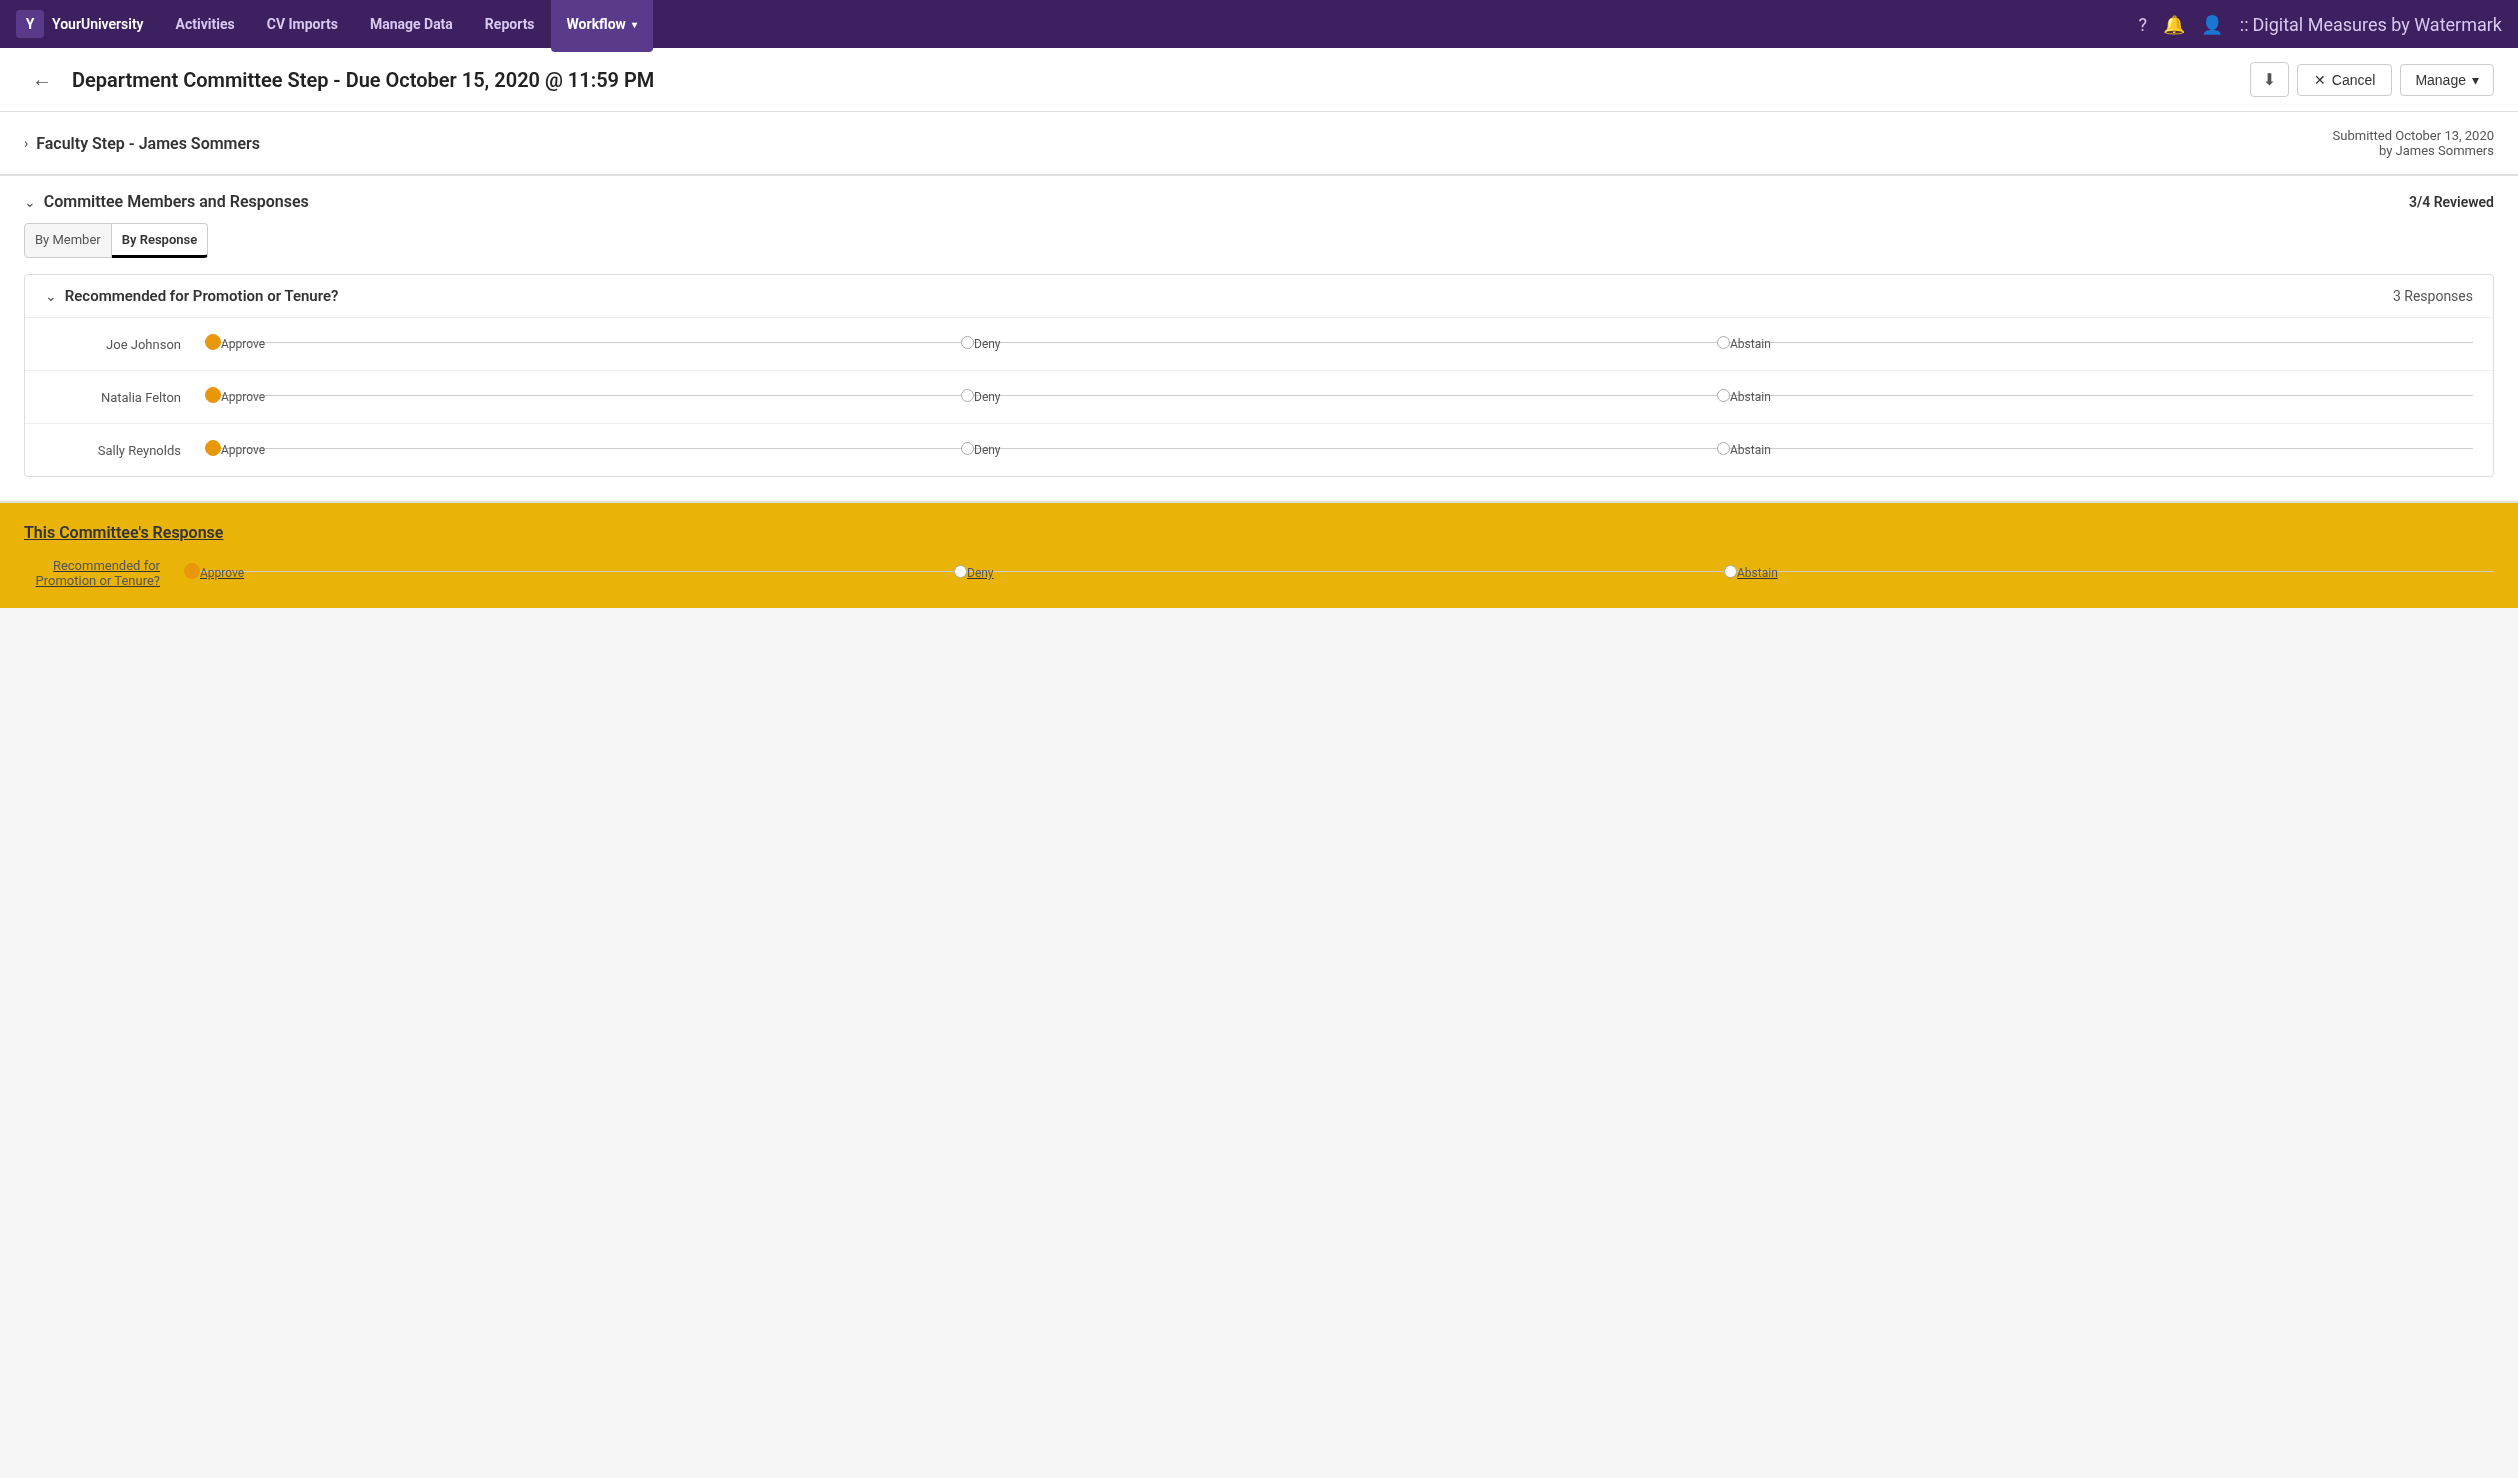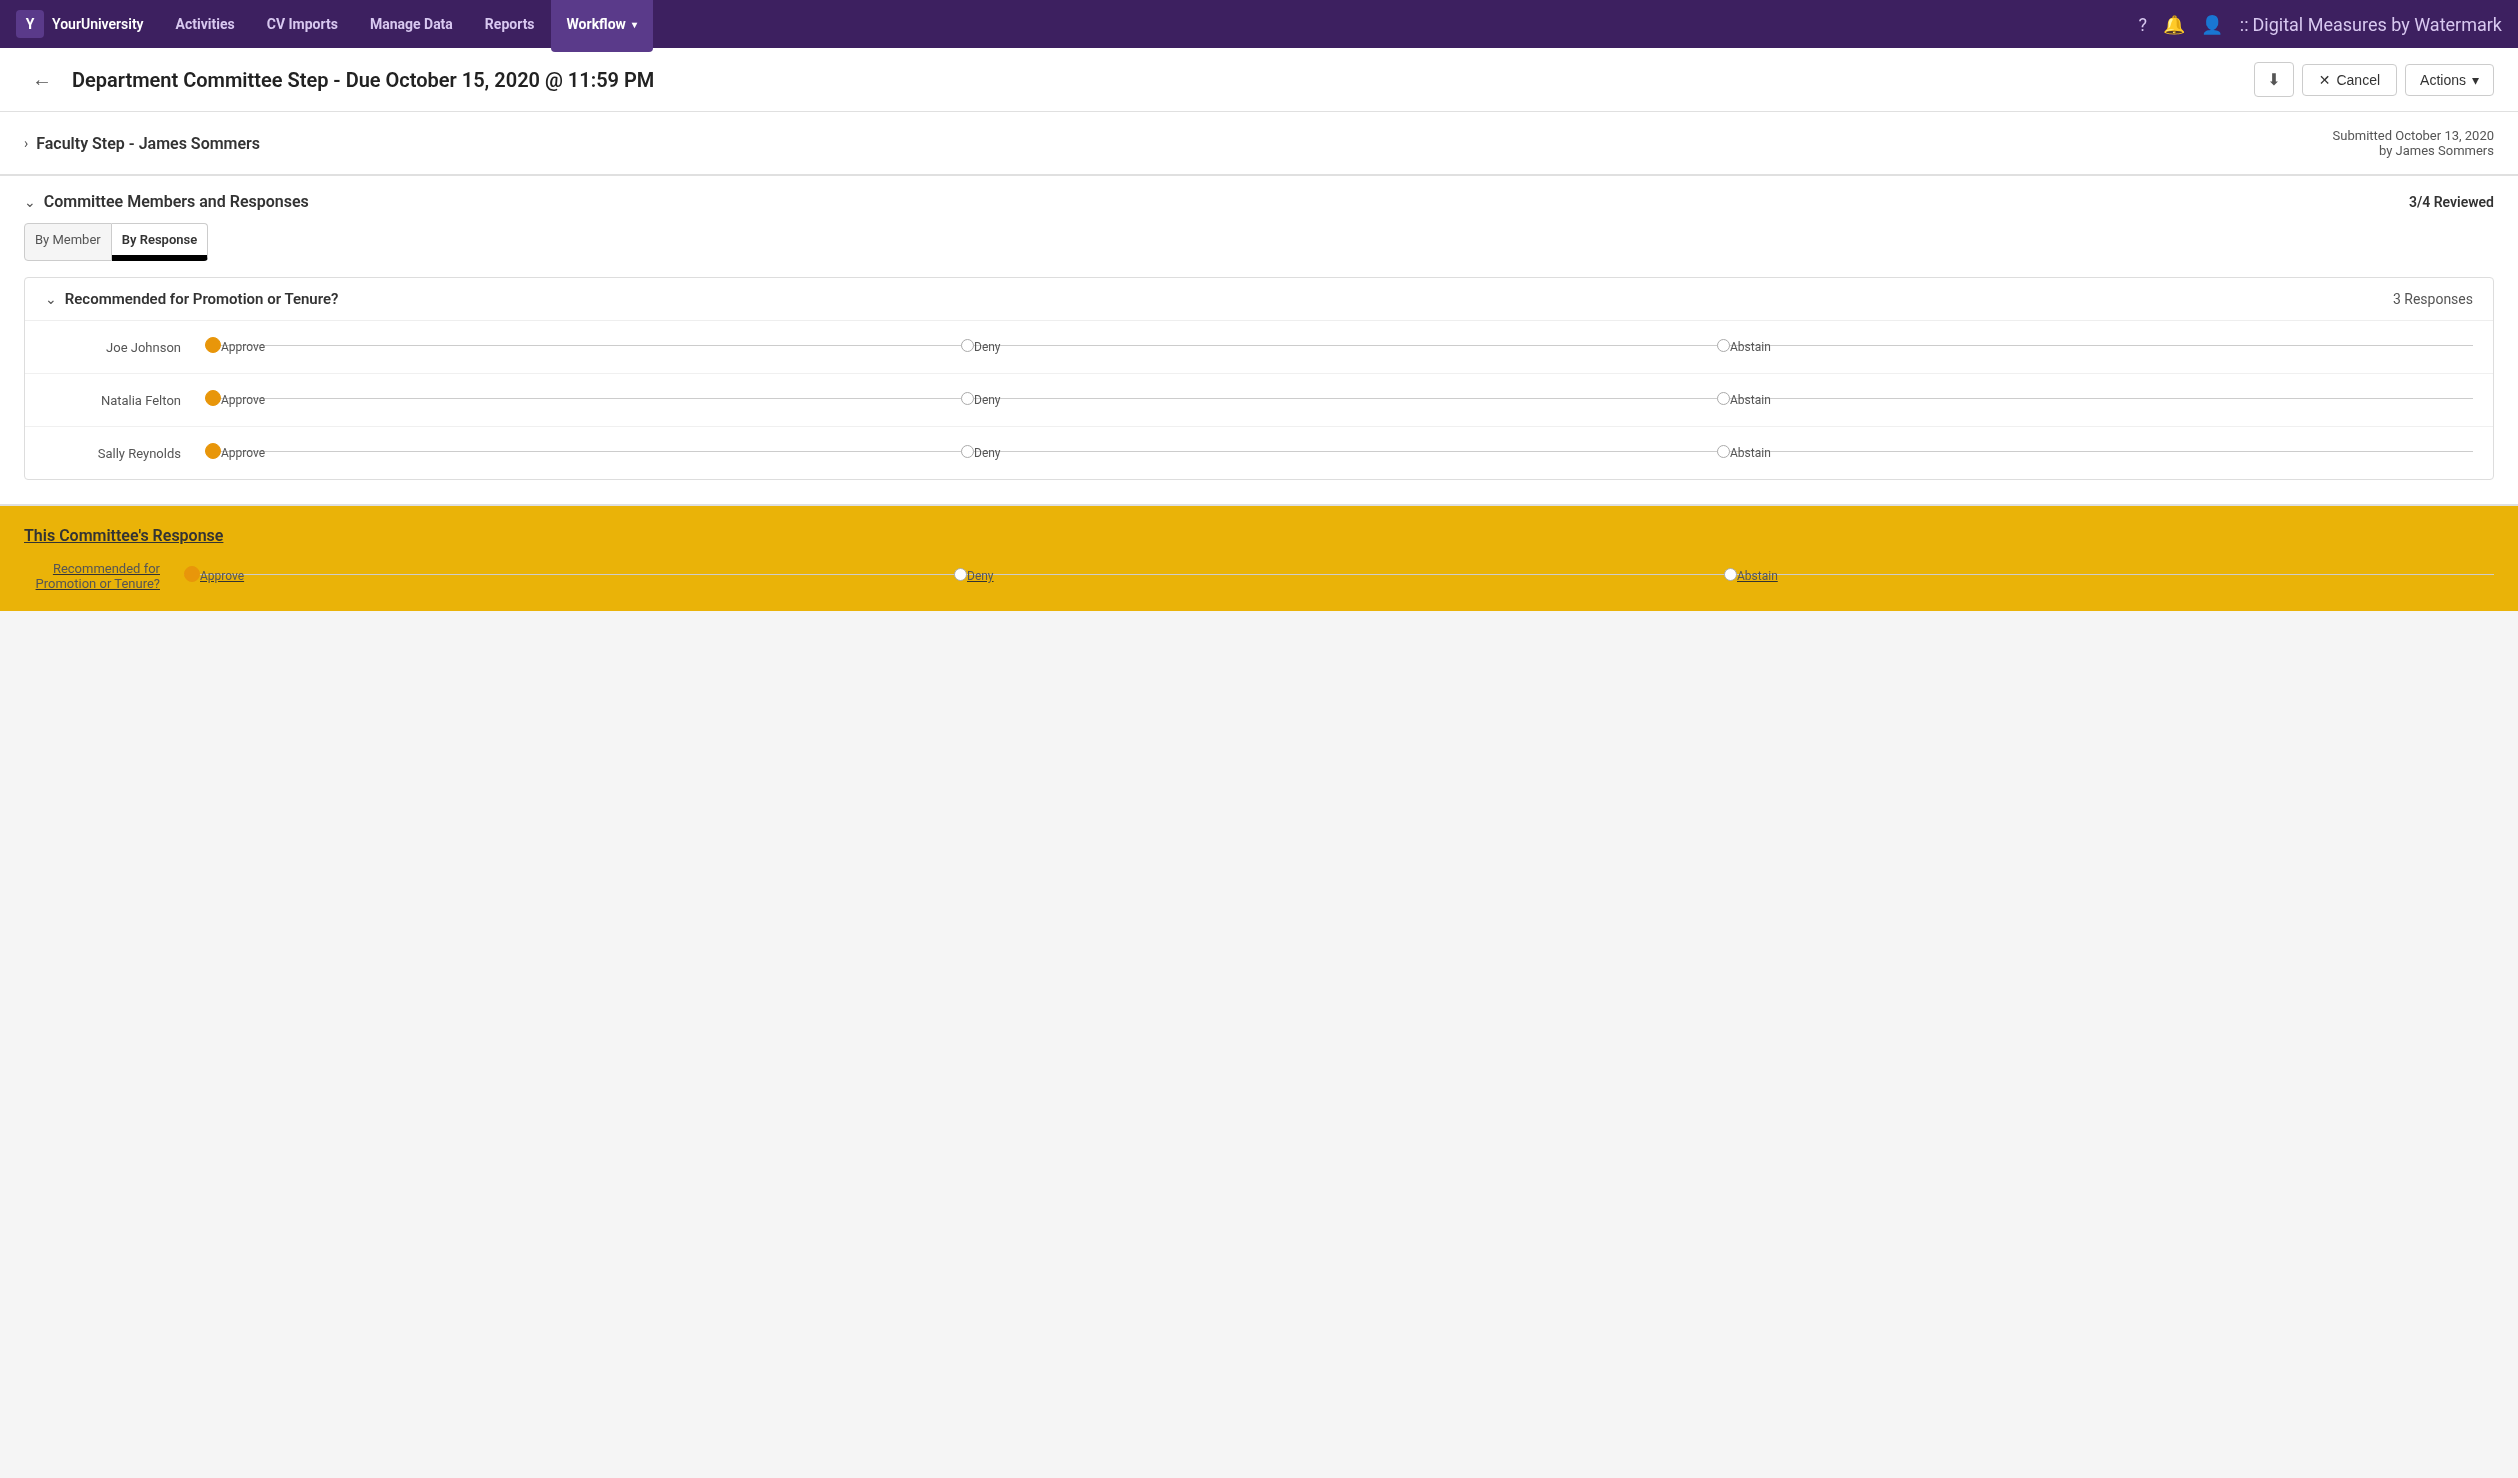--- a/index.html
+++ b/index.html
@@ -208,21 +208,21 @@
       font-size: 13px;
       background: #f5f5f5;
       color: #555;
     }
     .tab:first-child { border-radius: 4px 0 0 4px; }
     .tab:last-child { border-radius: 0 4px 4px 0; border-left: none; }
     .tab.active {
       background: #fff;
       color: #333;
       font-weight: 600;
-      border-bottom: 6px solid #000000;
+      border-bottom: 3px solid #000000;
       position: relative;
       z-index: 1;
     }
 
     
     .responses-box {
       border: 1px solid #ddd;
       border-radius: 4px;
       margin-bottom: 24px;
       background: #fff;
@@ -358,21 +358,21 @@
     <button class="back-btn">←</button>
     <span class="page-title">Department Committee Step - Due October 15, 2020 @ 11:59 PM</span>
   </div>
   <div class="page-header-right">
     <button class="btn-icon">⬇</button>
     <button class="btn">
       <span>✕</span>
       <span>Cancel</span>
     </button>
     <button class="btn-actions">
-      <span>Actions</span>
+      <span>Manage</span>
       <span>▾</span>
     </button>
   </div>
 </div>
 
 <div class="section">
   <div class="section-header">
     <div class="section-header-left">
       <span class="chevron-icon">›</span>
       <span class="section-title">Faculty Step - James Sommers</span>

